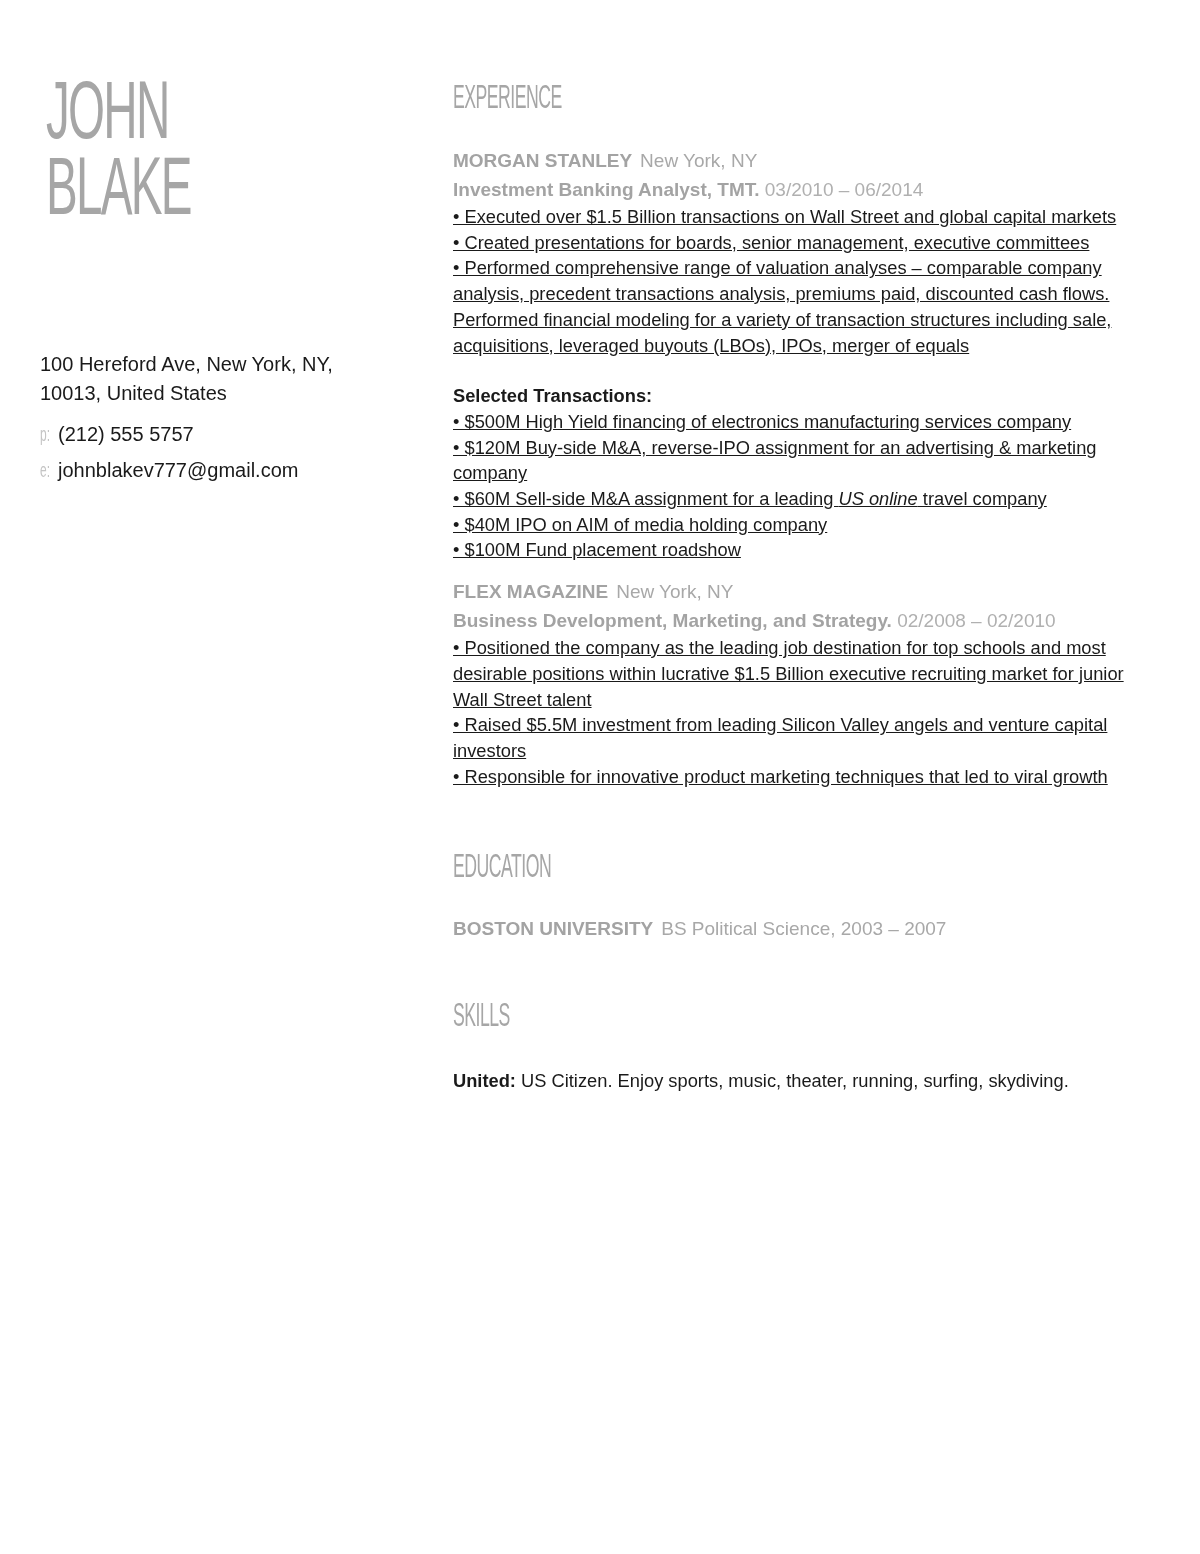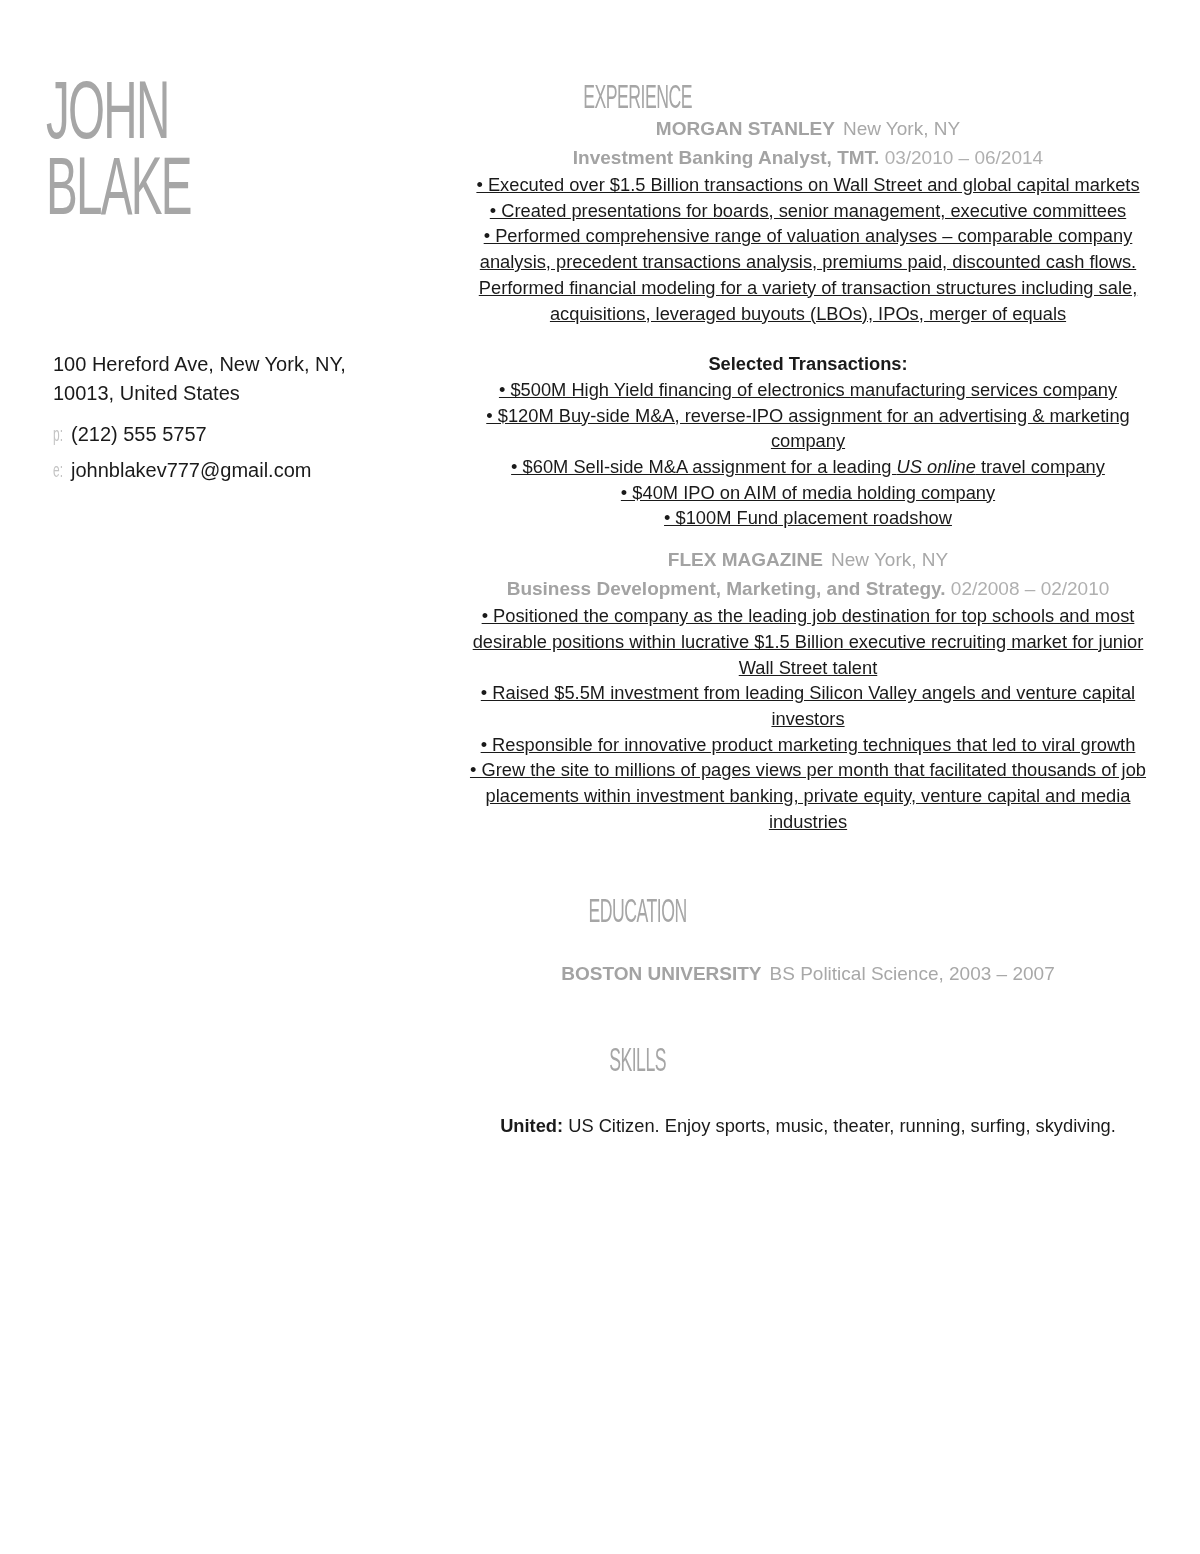--- a/index.html
+++ b/index.html
@@ -25,21 +25,21 @@
       color: #a6a6a6;
       font-weight: normal;
       letter-spacing: -3px;
       transform: scaleX(0.58);
       transform-origin: left top;
       white-space: nowrap;
     }
     .name div { display: block; }
     .contact {
       position: absolute;
-      left: 53px;
+      left: 40px;
       top: 350px;
       width: 360px;
       font-size: 20px;
       line-height: 29px;
       color: #1a1a1a;
     }
     .contact .address { margin-bottom: 12px; }
     .contact .row { display: flex; align-items: baseline; margin-bottom: 7px; }
     .contact .lbl {
       color: #c4c4c4;
@@ -50,21 +50,20 @@
       width: 12px;
       margin-right: 6px;
     }
     .main {
       position: absolute;
       left: 453px;
       top: 78px;
       width: 710px;
       font-size: 18.3px;
       line-height: 25.7px;
-      text-align: center;
     }
     .section-title {
       font-family: "Liberation Sans", sans-serif;
       font-size: 34px;
       line-height: 36px;
       color: #a6a6a6;
       letter-spacing: -1px;
       transform: scaleX(0.52);
       transform-origin: left top;
       white-space: nowrap;
@@ -99,21 +98,21 @@
   </div>
   <div class="row">
     <span class="lbl">e:</span>
     <span>johnblakev777@gmail.com</span>
   </div>
 </div>
 
 <div class="main">
   <div class="section-title">EXPERIENCE</div>
 
-  <div style="">
+  <div style="margin-top:32px;">
     <div class="job-head">
       <span class="caps">MORGAN STANLEY</span><span class="company-loc">New York, NY</span>
     </div>
     <div class="job-head">
       <span class="job-title">Investment Banking Analyst, TMT.</span>
       <span class="job-dates">03/2010 – 06/2014</span>
     </div>
     <div class="bullet">• Executed over $1.5 Billion transactions on Wall Street and global capital markets</div>
     <div class="bullet">• Created presentations for boards, senior management, executive committees</div>
     <div class="bullet">• Performed comprehensive range of valuation analyses – comparable company analysis, precedent transactions analysis, premiums paid, discounted cash flows. Performed financial modeling for a variety of transaction structures including sale, acquisitions, leveraged buyouts (LBOs), IPOs, merger of equals</div>
@@ -130,21 +129,20 @@
     <div class="job-head">
       <span class="caps">FLEX MAGAZINE</span><span class="company-loc">New York, NY</span>
     </div>
     <div class="job-head">
       <span class="job-title">Business Development, Marketing, and Strategy.</span>
       <span class="job-dates">02/2008 – 02/2010</span>
     </div>
     <div class="bullet">• Positioned the company as the leading job destination for top schools and most desirable positions within lucrative $1.5 Billion executive recruiting market for junior Wall Street talent</div>
     <div class="bullet">• Raised $5.5M investment from leading Silicon Valley angels and venture capital investors</div>
     <div class="bullet">• Responsible for innovative product marketing techniques that led to viral growth</div>
-    <div class="bullet">• Grew the site to millions of pages views per month that facilitated thousands of job placements within investment banking, private equity, venture capital and media industries</div>
   </div>
 
   <div class="section-title" style="margin-top:58px;">EDUCATION</div>
   <div class="job-head" style="margin-top:31px;">
     <span class="caps">BOSTON UNIVERSITY</span><span class="company-loc">BS Political Science, 2003 – 2007</span>
   </div>
 
   <div class="section-title" style="margin-top:53px;">SKILLS</div>
   <div style="margin-top:36px;">
     <div class="skills-row"><b>United:</b><span> US Citizen. Enjoy sports, music, theater, running, surfing, skydiving.</span></div>

